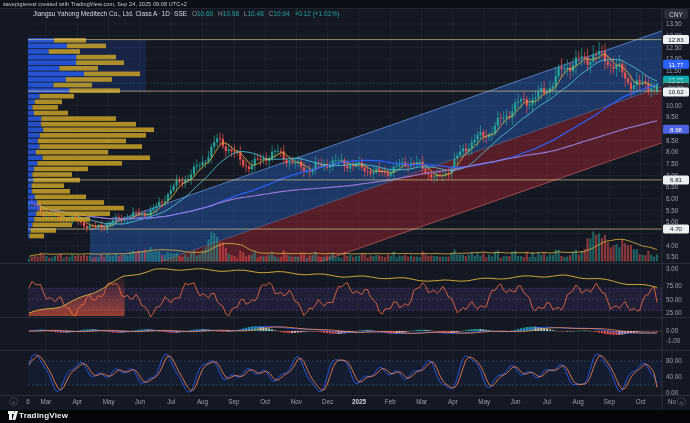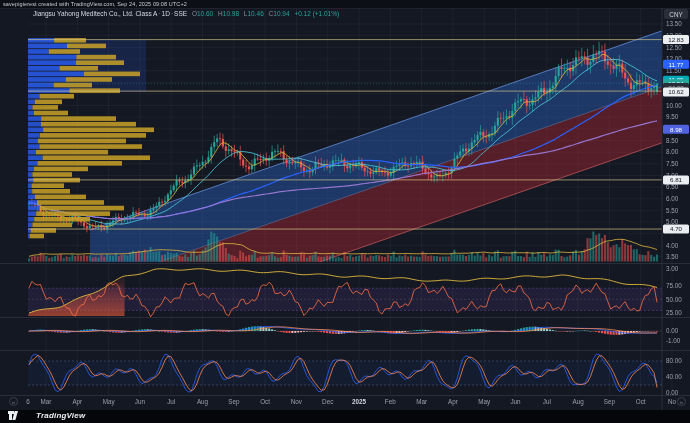--- a/index.html
+++ b/index.html
@@ -10,21 +10,21 @@
             letter-spacing:.1px;white-space:nowrap;z-index:6;}
   #chart-svg{position:absolute;left:0;top:0;z-index:1;}
   .hlegend{position:absolute;z-index:5;white-space:nowrap;}
   #main-legend{left:33px;top:10px;}
   .symline{font-size:6.5px;color:#d8dbe3;}
   .symline .sep{color:#787b86;margin:0 1px;}
   .ohlc-l{color:#8b8f99;margin-left:3px;}
   .ohlc-v{color:#26a69a;}
   .chg{color:#26a69a;margin-left:3px;}
   #footer{position:absolute;left:0;top:410px;width:690px;height:13px;background:#05060a;z-index:6;}
-  #tv-logo{position:absolute;left:8px;top:1px;display:flex;align-items:center;gap:17px;font-style:italic;}
+  #tv-logo{position:absolute;left:8px;top:1px;display:flex;align-items:center;gap:0;}
   #tv-logo .brand{color:#eceff2;font-size:8px;font-weight:bold;letter-spacing:.2px;}
   .axis-btn{position:absolute;width:9px;height:9px;border:1px solid #3a3f4c;border-radius:50%;
             color:#787b86;font-size:6px;line-height:9px;text-align:center;z-index:6;box-sizing:border-box;}
 </style>
 </head>
 <body>
 
 <div id="stage">
 
   <div id="topstrip">

